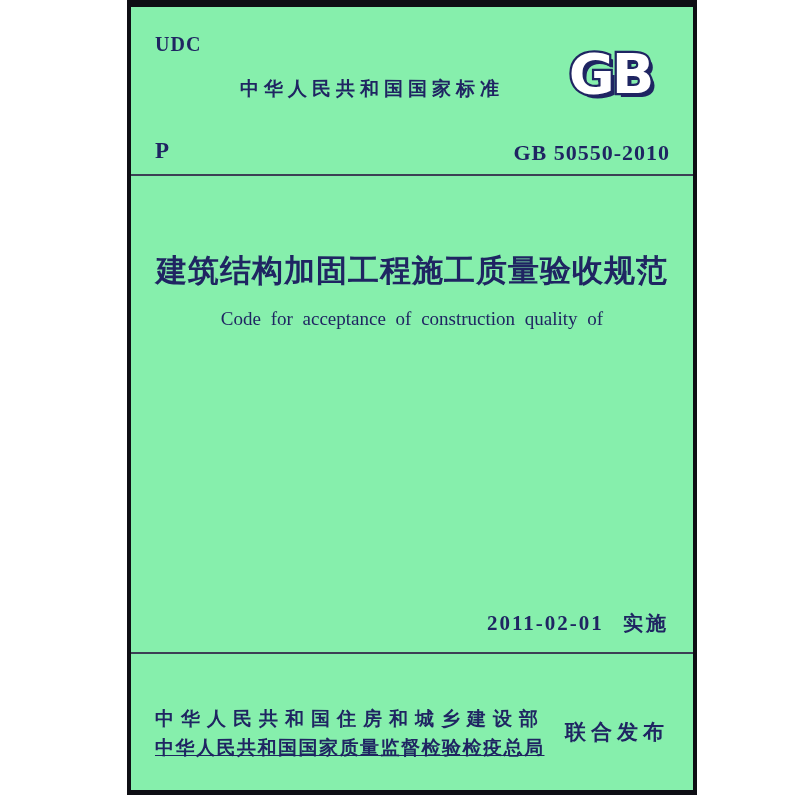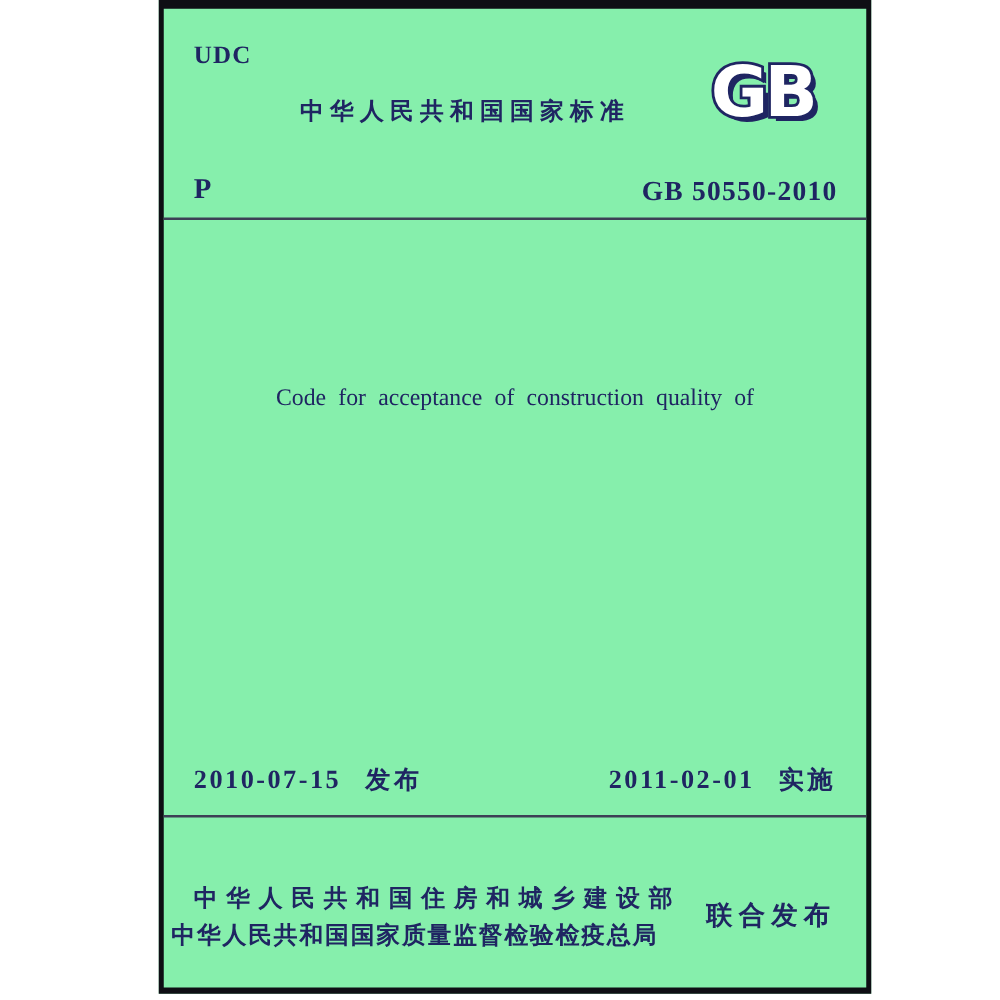--- a/index.html
+++ b/index.html
@@ -79,21 +79,21 @@
   .date-label {
     font-family: "Liberation Sans", "DejaVu Sans", sans-serif;
     font-size: 20px; margin-left: 14px; letter-spacing: 3px;
   }
 
   .publisher {
     font-family: "Liberation Sans", "DejaVu Sans", sans-serif;
     font-size: 19px; font-weight: bold;
   }
   .publisher-1 { left: 24px; top: 699px; letter-spacing: 7px; }
-  .publisher-2 { left: 6px; top: 728px; letter-spacing: 1.5px; }
+  .publisher-2 { left: 24px; top: 728px; letter-spacing: 1.5px; text-decoration: underline; }
   .joint-label {
     right: 24px; top: 711px;
     font-family: Liberation Mono, monospace;
     font-size: 21px; font-weight: bold;
     letter-spacing: 5px;
   }
 </style>
 </head>
 <body>
 
@@ -107,27 +107,24 @@
     <text x="53" y="52" text-anchor="middle" font-family="DejaVu Sans, sans-serif" font-weight="bold" font-size="56" letter-spacing="-3" fill="#1f2562">GB</text>
     <text x="49" y="48" text-anchor="middle" font-family="DejaVu Sans, sans-serif" font-weight="bold" font-size="56" letter-spacing="-3" fill="#ffffff" stroke="#1f2562" stroke-width="4.5" style="paint-order: stroke fill;">GB</text>
   </svg>
 
   <div class="abs p-class">P</div>
 
   <div class="abs std-num">GB 50550-2010</div>
 
   <div class="rule rule-top"></div>
 
+  <h1 class="abs title-cn">建筑结构加固工程施工质量验收规范</h1>
 
   <div class="abs title-en title-en-1">Code for acceptance of construction quality of</div>
 
-  <div class="abs date-group date-left">
-    <span class="date-num">2010-07-15</span>
-    <span class="date-label">发布</span>
-  </div>
 
   <div class="abs date-group date-right">
     <span class="date-num">2011-02-01</span>
     <span class="date-label">实施</span>
   </div>
 
   <div class="rule rule-bottom"></div>
 
   <div class="abs publisher publisher-1">中华人民共和国住房和城乡建设部</div>
   <div class="abs publisher publisher-2">中华人民共和国国家质量监督检验检疫总局</div>

